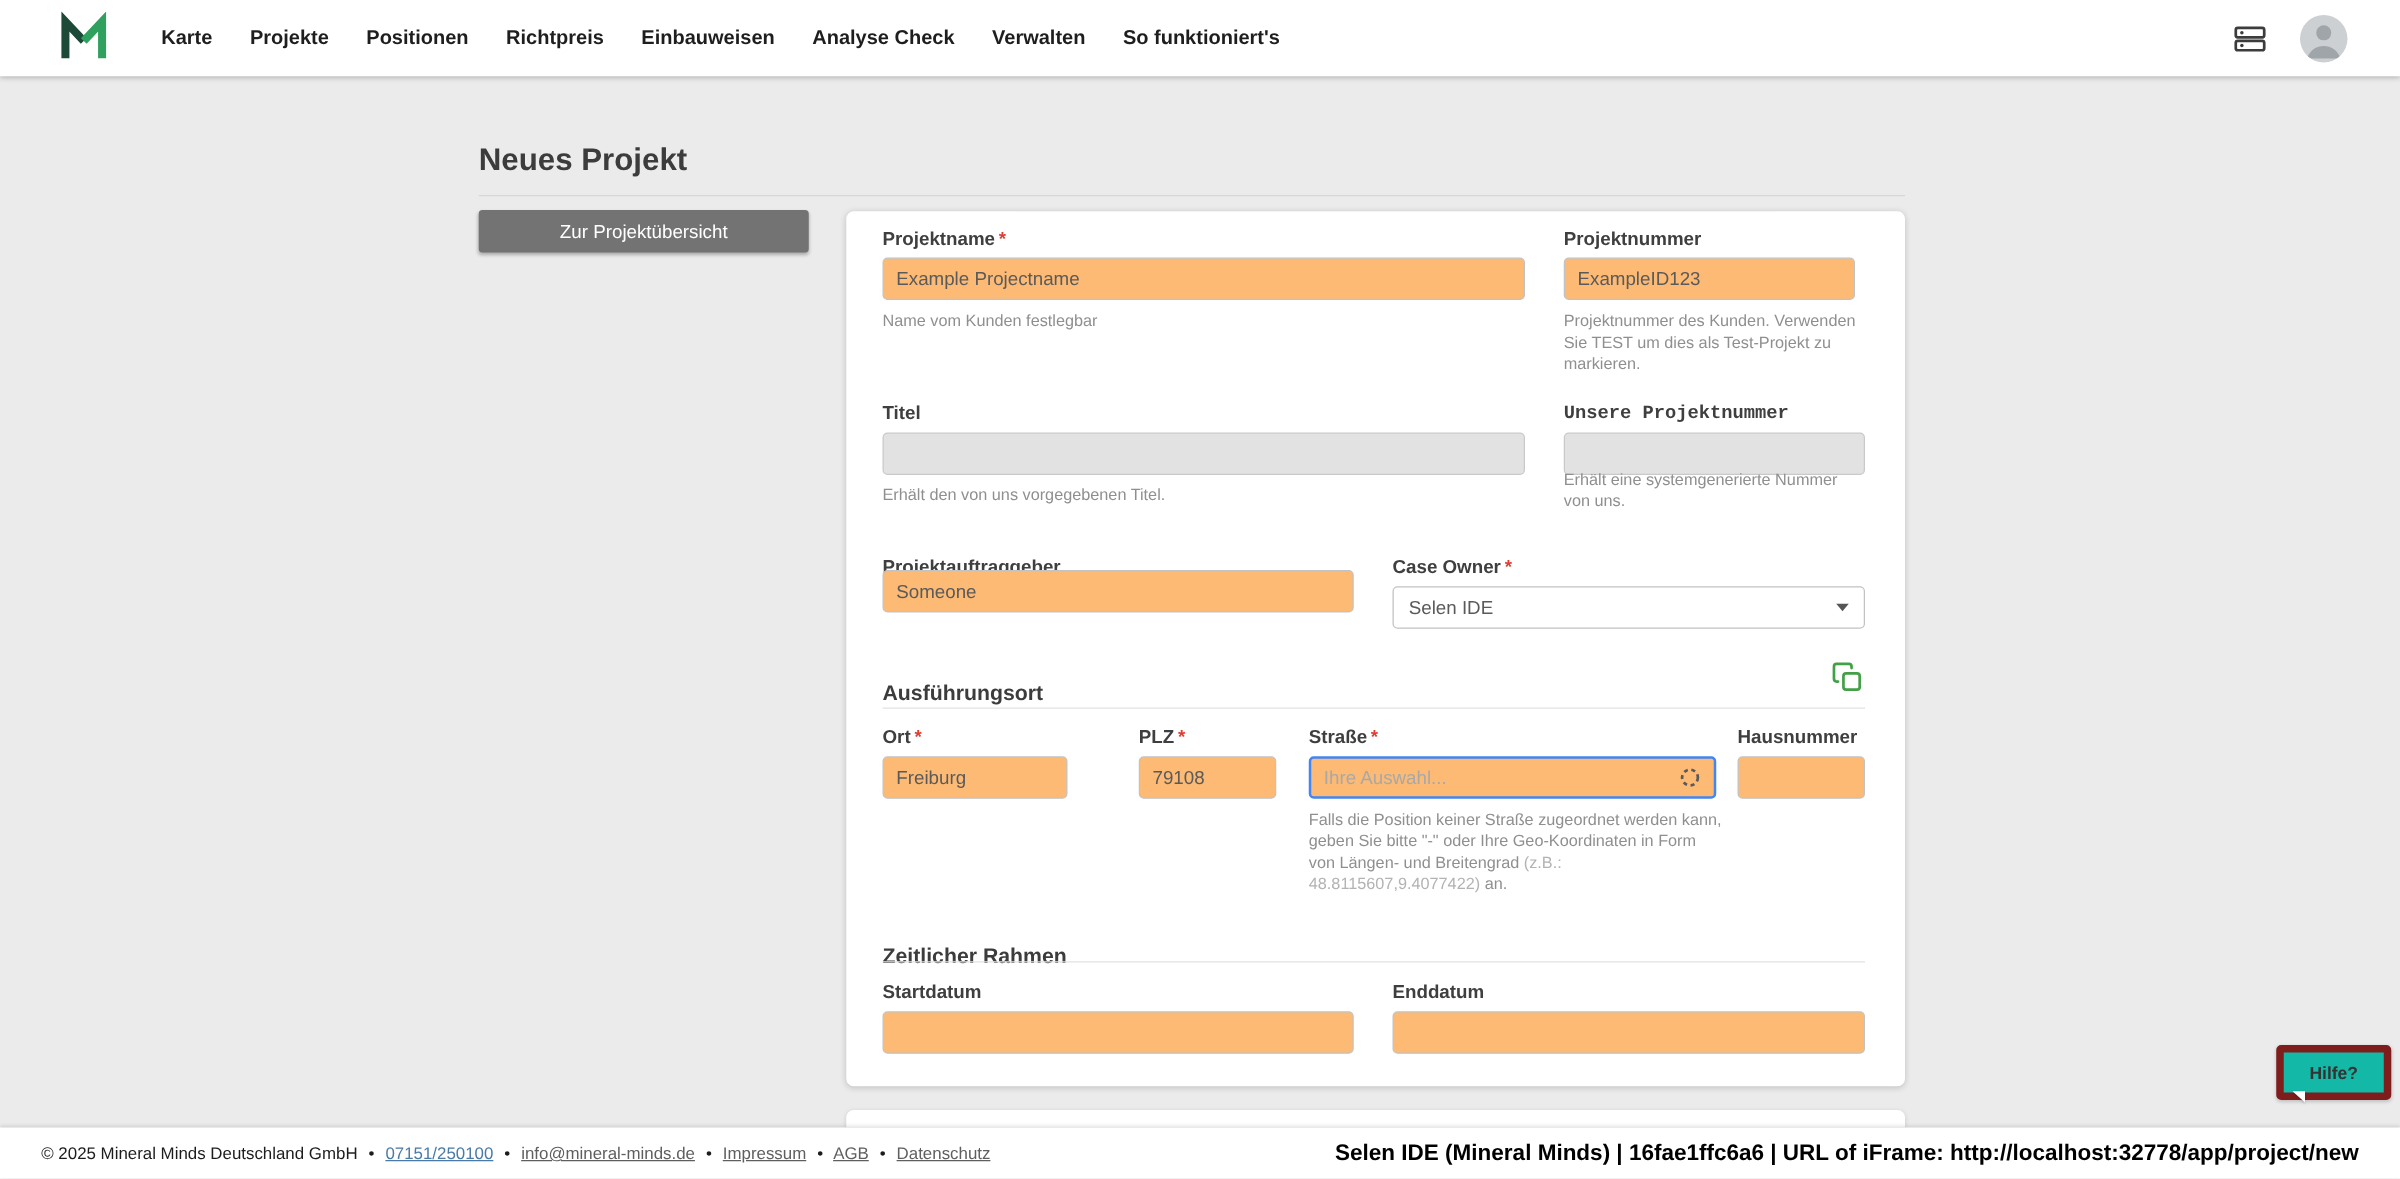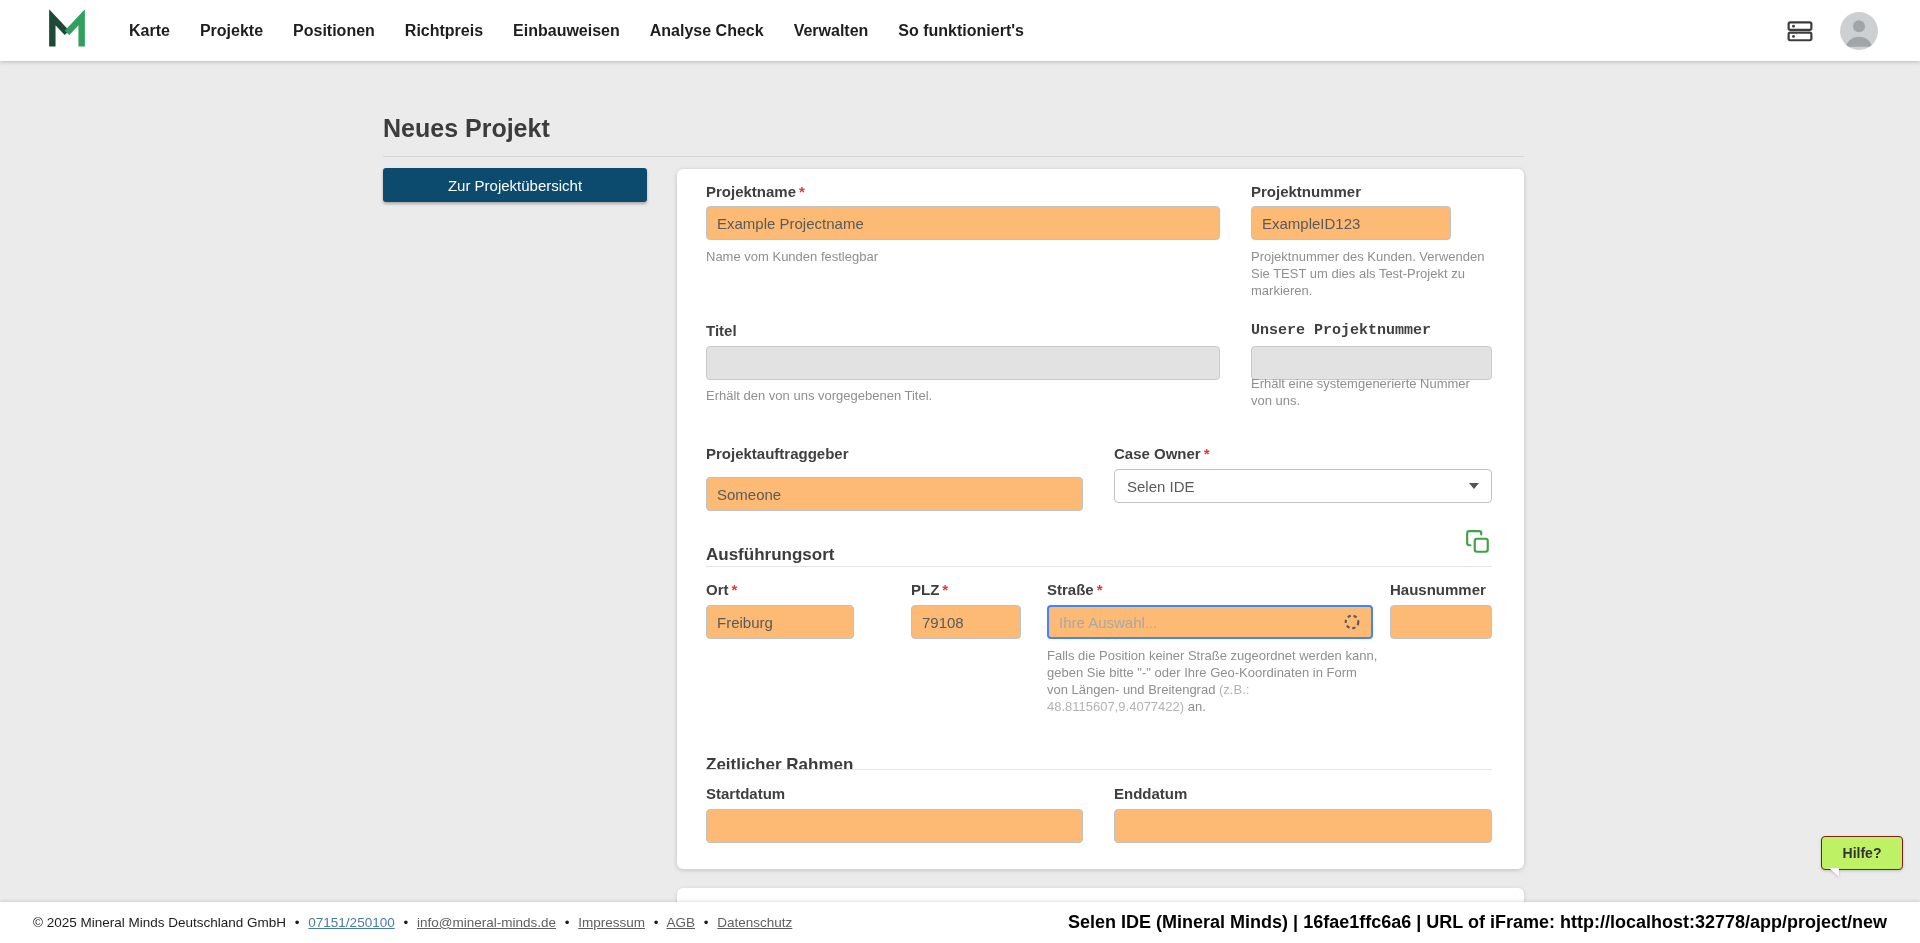--- a/index.html
+++ b/index.html
@@ -16,21 +16,21 @@
   .logo{margin-left:45px;width:44px;height:44px;display:flex;align-items:center;cursor:pointer;}
   .menu{display:flex;margin-left:40px;gap:30px;align-items:center;}
   .nav-item{font-size:16px;font-weight:700;color:#1e1e1e;text-decoration:none;cursor:pointer;white-space:nowrap;}
   .nav-right{margin-left:auto;margin-right:42px;display:flex;align-items:center;gap:24px;}
   .icon-btn{background:none;border:none;padding:0;cursor:pointer;display:flex;align-items:center;}
   .avatar-wrap{width:38px;height:38px;border-radius:50%;overflow:hidden;background:#cdd0d3;display:flex;align-items:flex-end;justify-content:center;}
   
   .page-title{position:absolute;left:383px;top:114px;font-size:25px;font-weight:700;color:#3c3c3c;margin:0;}
   .title-divider{position:absolute;left:383px;top:156px;width:1141px;height:1px;background:#d7d7d7;}
   .back-btn{
-    position:absolute;left:383px;top:168px;width:264px;height:34px;background:#0c4a6e;color:#fff;
+    position:absolute;left:383px;top:168px;width:264px;height:34px;background:#737373;color:#fff;
     font-size:15px;font-family:inherit;border:none;border-radius:3px;cursor:pointer;
     box-shadow:0 2px 3px rgba(0,0,0,.28);
   }
   
   .card{
     position:absolute;left:677px;top:169px;width:847px;height:700px;background:#fff;border-radius:6px;
     box-shadow:0 1px 5px rgba(0,0,0,.18);
   }
   .card *{box-sizing:border-box;}
   .f-label{position:absolute;font-size:15px;font-weight:700;color:#3f3f3f;white-space:nowrap;}
@@ -41,27 +41,27 @@
   }
   .f-input::placeholder{color:#a8a8a8;}
   .f-input:disabled{background:#e2e2e2;border-color:#c9c9c9;}
   .f-help{position:absolute;font-size:13px;color:#8f8f8f;line-height:17px;}
   .help-light{color:#b3b3b3;}
   .sec-title{position:absolute;font-size:17px;font-weight:700;color:#3c3c3c;}
   .sec-divider{position:absolute;left:29px;width:786px;height:1px;background:#e2e2e2;}
   
   #lbl-projektname{left:29px;top:14px;}      #inp-projektname{left:29px;top:37px;width:514px;}
   #hlp-projektname{left:29px;top:79px;}
-  #lbl-projektnummer{left:574px;top:14px;}   #inp-projektnummer{left:574px;top:37px;width:200px;}
+  #lbl-projektnummer{left:574px;top:14px;}   #inp-projektnummer{left:574px;top:37px;width:233px;}
   #hlp-projektnummer{left:574px;top:79px;width:241px;}
   #lbl-titel{left:29px;top:153px;}           #inp-titel{left:29px;top:177px;width:514px;}
   #hlp-titel{left:29px;top:218px;}
   #lbl-unsere{left:574px;top:153px;font-family:Liberation Mono, monospace;}         #inp-unsere{left:574px;top:177px;width:241px;}
   #hlp-unsere{left:574px;top:206px;width:241px;}
-  #lbl-auftraggeber{left:29px;top:276px;}    #inp-auftraggeber{left:29px;top:308px;width:377px;}
+  #lbl-auftraggeber{left:29px;top:276px;}    #inp-auftraggeber{left:29px;top:287px;width:377px;}
   #lbl-caseowner{left:437px;top:276px;}
   .select{
     position:absolute;left:437px;top:300px;width:378px;height:34px;border:1px solid #c2c2c2;border-radius:4px;
     background:#fff;display:flex;align-items:center;padding:0 12px;font-size:15px;color:#5a5a5a;cursor:pointer;
   }
   .caret{margin-left:auto;width:0;height:0;border-left:5px solid transparent;border-right:5px solid transparent;border-top:6px solid #555;}
   #sec-ausf{left:29px;top:362px;text-align:right;}
   #copy-icon{position:absolute;left:788px;top:360px;cursor:pointer;background:none;border:none;padding:0;}
   #div-ausf{top:397px;}
   #lbl-ort{left:29px;top:412px;}             #inp-ort{left:29px;top:436px;width:148px;}
@@ -74,21 +74,21 @@
   #sec-zeit{left:29px;top:572px;}
   #div-zeit{top:600px;}
   #lbl-start{left:29px;top:616px;}           #inp-start{left:29px;top:640px;width:377px;}
   #lbl-end{left:437px;top:616px;}            #inp-end{left:437px;top:640px;width:378px;}
   
   .card-peek{
     position:absolute;left:677px;top:888px;width:847px;height:14px;background:#fff;
     border-radius:6px 6px 0 0;box-shadow:0 1px 4px rgba(0,0,0,.15);
   }
   .help-bubble{
-    position:absolute;left:1821px;top:836px;min-width:64px;height:32px;background:#bef264;border:1px solid #7f1d1d;
+    position:absolute;left:1821px;top:836px;min-width:64px;height:32px;background:#14b8a6;border:6px solid #7f1d1d;
     border-radius:4px;display:flex;align-items:center;justify-content:center;font-size:14px;font-weight:700;color:#333;
     cursor:pointer;box-shadow:0 1px 3px rgba(0,0,0,.18);padding:0 8px;
   }
   .help-bubble::after{
     content:"";position:absolute;left:7px;bottom:-8px;width:0;height:0;
     border-left:10px solid transparent;border-top:9px solid #fff;
     filter:drop-shadow(0 1px 1px rgba(0,0,0,.2));
   }
   
   .footer{

